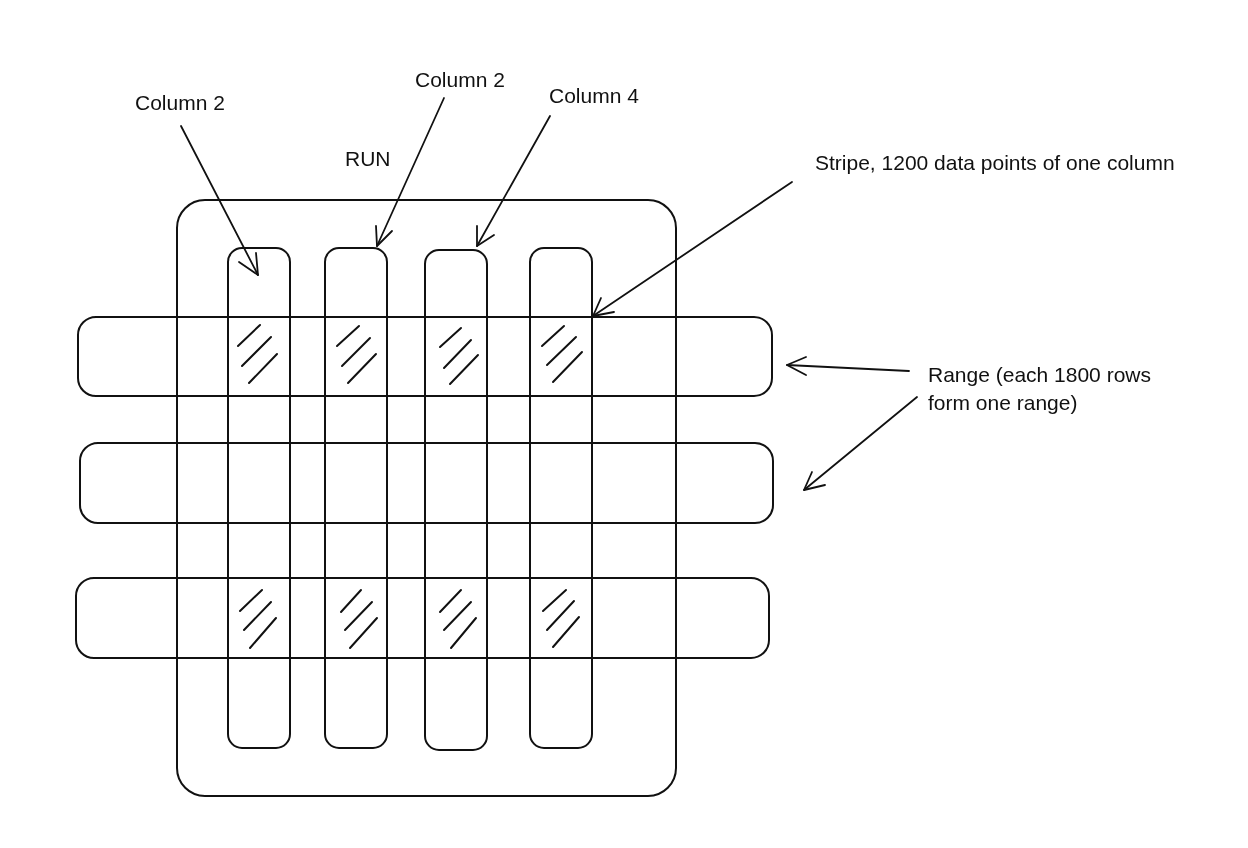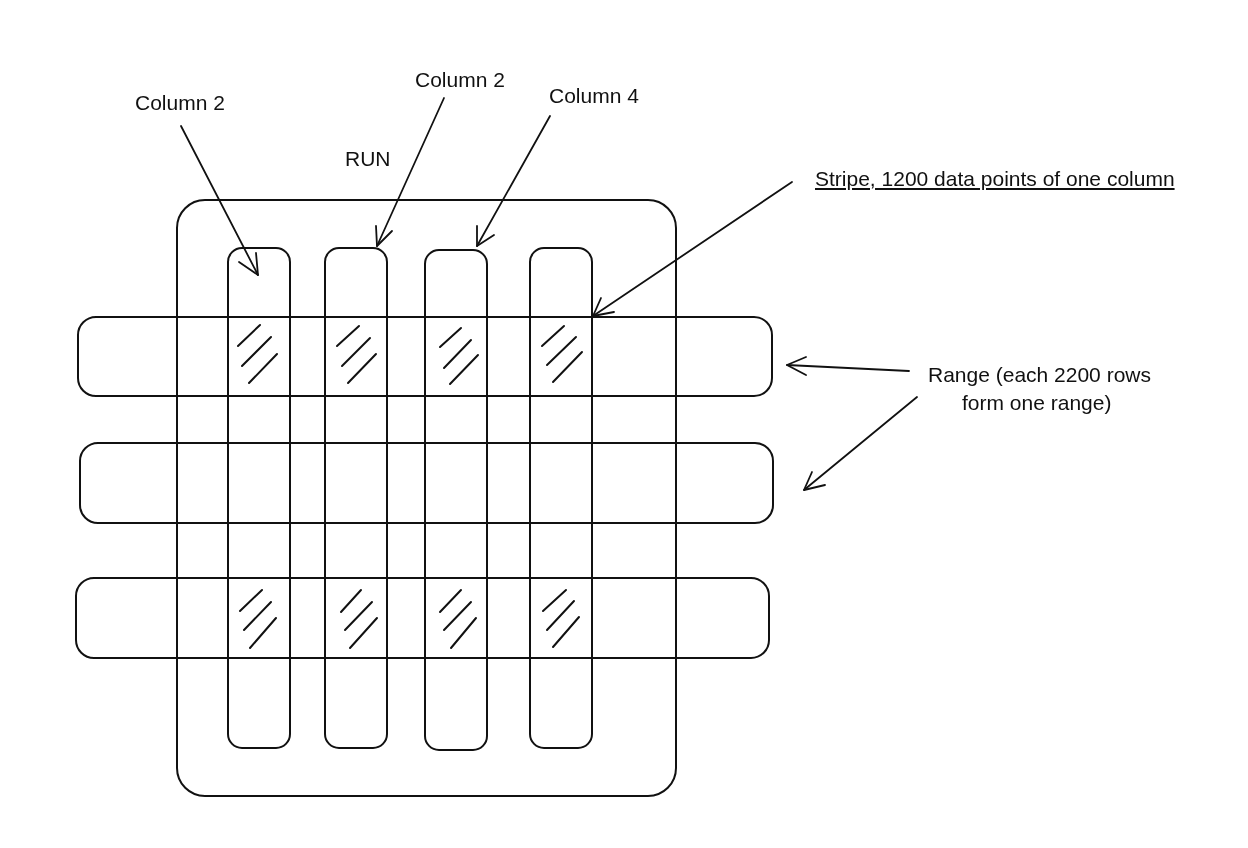--- a/index.html
+++ b/index.html
@@ -91,15 +91,15 @@
   <g>
     <path class="arrow" d="M917 397 L804 490"></path>
     <path class="arrow" d="M812 472 L804 490 L825 485"></path>
   </g>
 </svg>
 
 <div class="lbl" style="left:135px; top:89px;">Column 2</div>
 <div class="lbl" style="left:345px; top:145px;">RUN</div>
 <div class="lbl" style="left:415px; top:66px;">Column 2</div>
 <div class="lbl" style="left:549px; top:82px;">Column 4</div>
-<div class="lbl" style="left:815px; top:165px;text-decoration:underline;">Stripe, 1200 data points of one column</div>
-<div class="lbl" style="left:928px; top:361px;">Range (each 2200 rows</div>
-<div class="lbl" style="left:928px; top:389px;margin-left:34px;">form one range)</div>
+<div class="lbl" style="left:815px; top:149px;">Stripe, 1200 data points of one column</div>
+<div class="lbl" style="left:928px; top:361px;">Range (each 1800 rows</div>
+<div class="lbl" style="left:928px; top:389px;">form one range)</div>
 
 </body></html>

